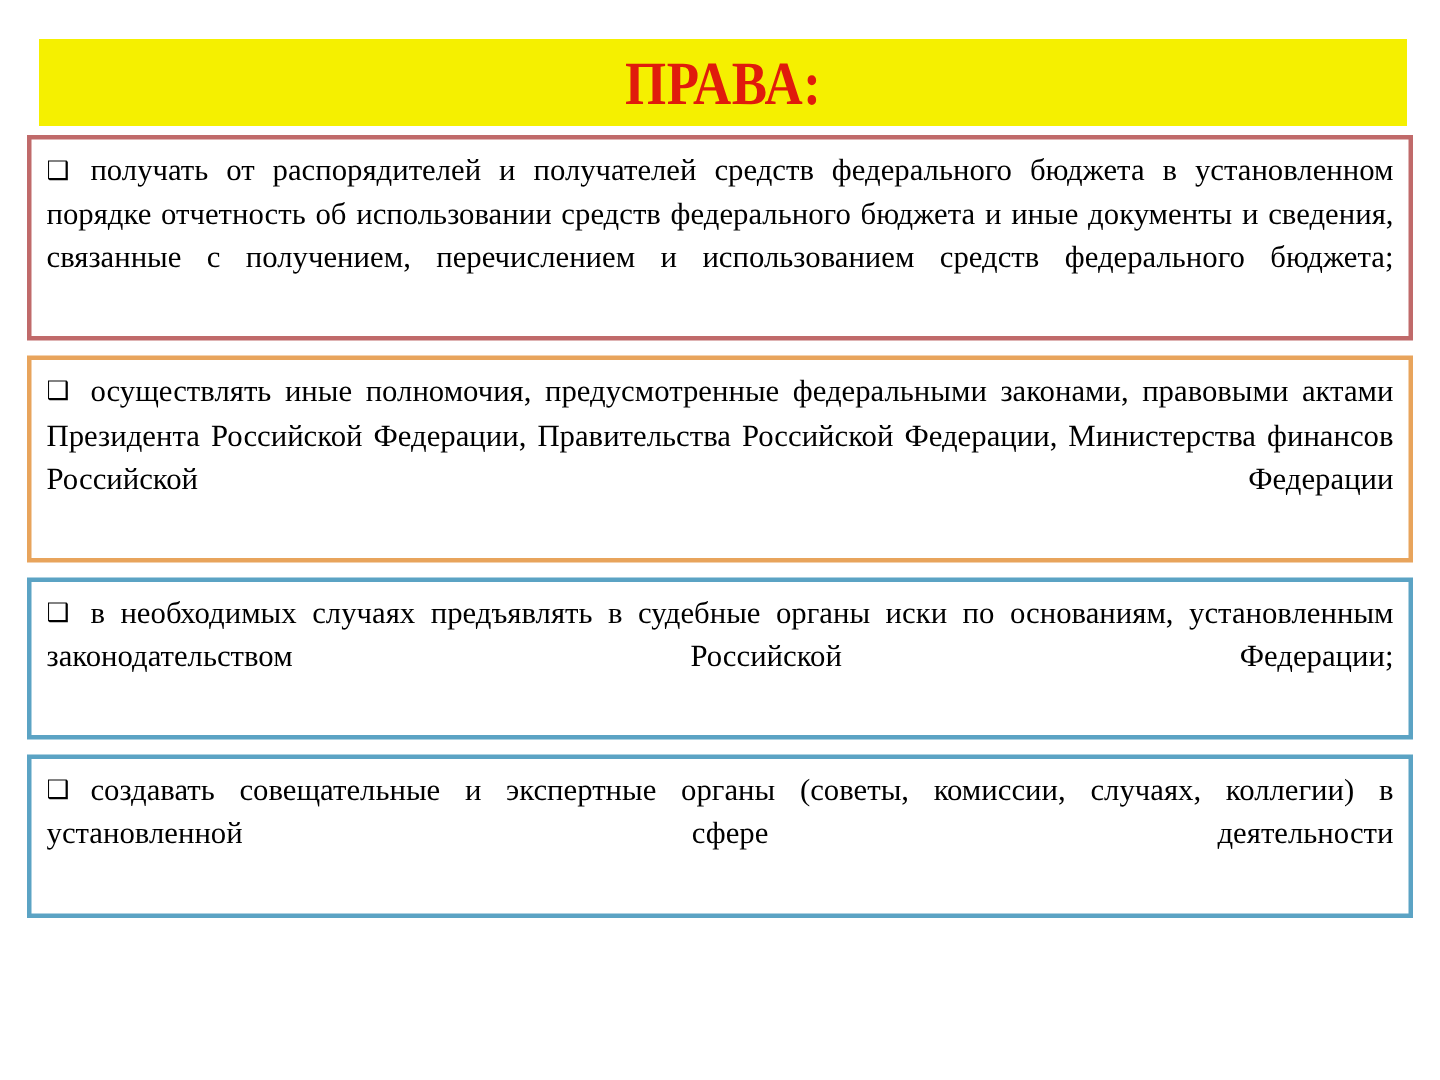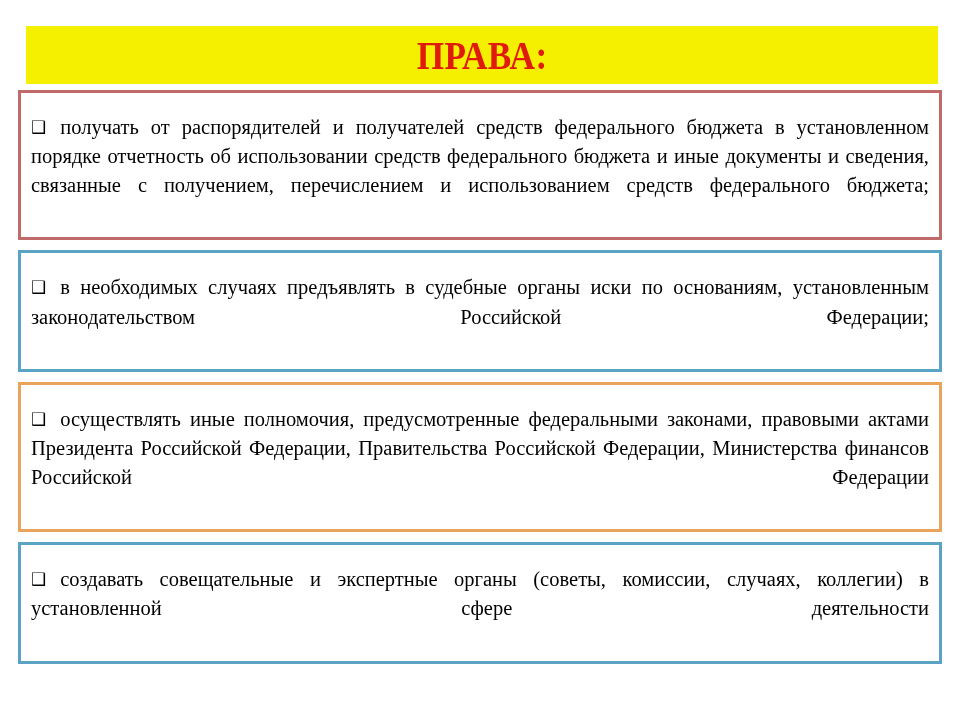--- a/index.html
+++ b/index.html
@@ -52,21 +52,21 @@
     left: 18px;
     top: 90px;
     width: 924px;
   }
 
   .item-box {
     box-sizing: border-box;
     background: #ffffff;
     border-style: solid;
     border-width: 3px;
-    padding: 20px 10px 8px 10px;
+    padding: 7px 10px 8px 10px;
     margin-bottom: 10px;
   }
 
   .item-text {
     margin: 0;
     text-align: justify;
     text-justify: inter-word;
     color: #000000;
     font-family: "Liberation Serif", "DejaVu Serif", serif;
     font-size: 20.5px;
@@ -101,24 +101,24 @@
 
   <div class="title-banner">
     <span class="title-text">ПРАВА:</span>
   </div>
 
   <div class="boxes">
 
   <div class="item-box" style="border-color: rgb(192, 106, 106);">
         <p class="item-text"><span class="bullet-glyph">❑</span><span class="bullet-gap"></span><span>получать от распорядителей и получателей средств федерального бюджета в установленном порядке отчетность об использовании средств федерального бюджета и иные документы и сведения, связанные с получением, перечислением и использованием средств федерального бюджета;</span></p>
       </div>
+      <div class="item-box" style="border-color: rgb(232, 164, 92);">
+        <p class="item-text"><span class="bullet-glyph">❑</span><span class="bullet-gap"></span><span>осуществлять иные полномочия, предусмотренные федеральными законами, правовыми актами Президента Российской Федерации, Правительства Российской Федерации, Министерства финансов Российской Федерации</span></p>
+      </div>
       <div class="item-box" style="border-color: rgb(91, 163, 196);">
         <p class="item-text"><span class="bullet-glyph">❑</span><span class="bullet-gap"></span><span>в необходимых случаях предъявлять в судебные органы иски по основаниям, установленным законодательством Российской Федерации;</span></p>
-      </div>
-      <div class="item-box" style="border-color: rgb(232, 164, 92);">
-        <p class="item-text"><span class="bullet-glyph">❑</span><span class="bullet-gap"></span><span>осуществлять иные полномочия, предусмотренные федеральными законами, правовыми актами Президента Российской Федерации, Правительства Российской Федерации, Министерства финансов Российской Федерации</span></p>
       </div>
       <div class="item-box" style="border-color: rgb(91, 163, 196);">
         <p class="item-text"><span class="bullet-glyph">❑</span><span class="bullet-gap"></span><span>создавать совещательные и экспертные органы (советы, комиссии, случаях, коллегии) в установленной сфере деятельности</span></p>
       </div>
     </div>
 
 </div>
 
 </body></html>

